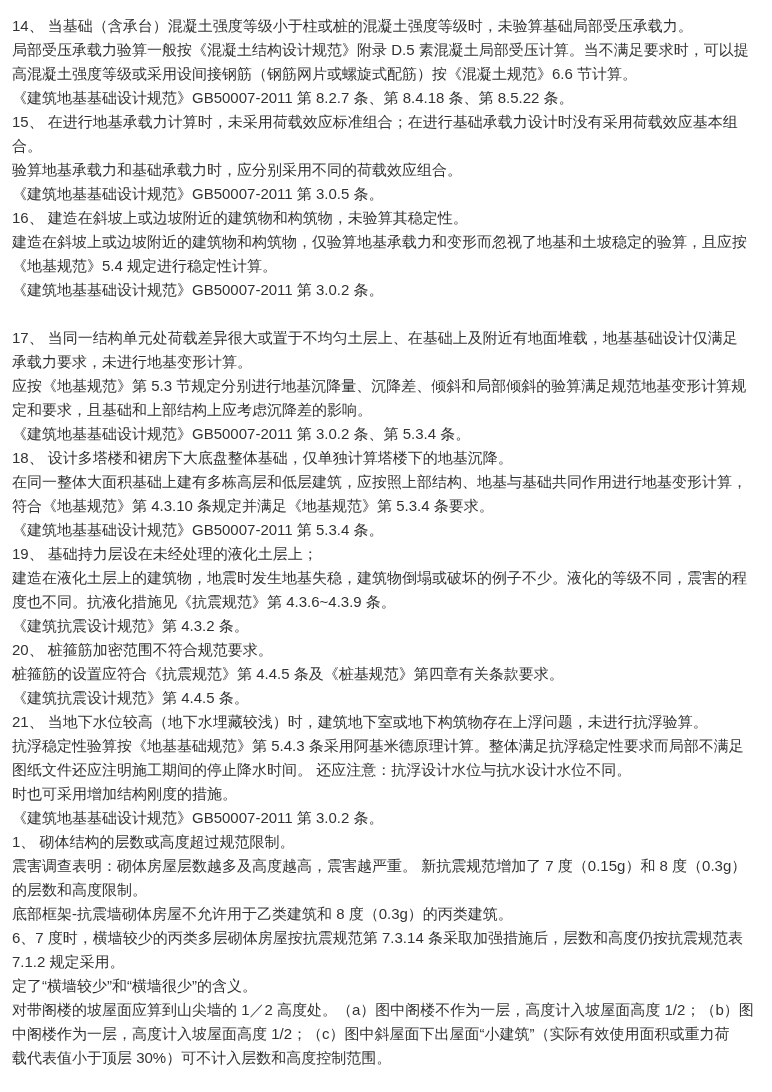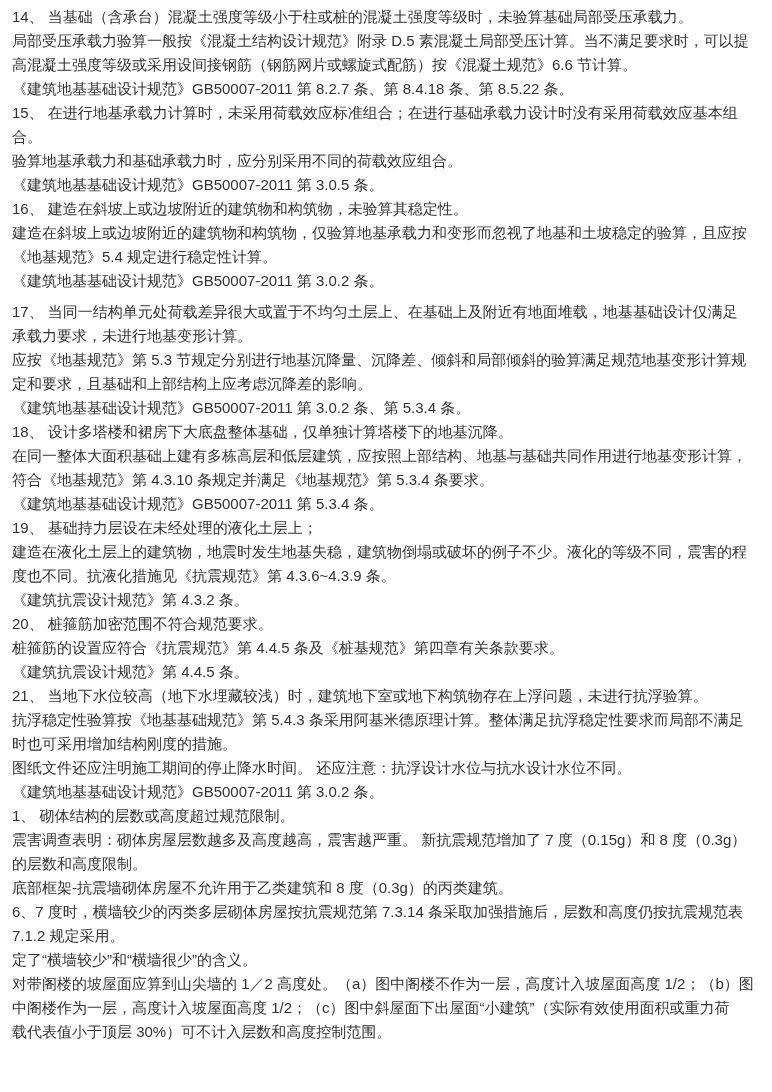--- a/index.html
+++ b/index.html
@@ -8,33 +8,33 @@
   }
   body {
     width: 772px;
     height: 1092px;
     background: #ffffff;
     overflow: hidden;
   }
   .doc {
     box-sizing: border-box;
     width: 772px;
-    padding: 5px 8px 0 12px;
+    padding: 14px 8px 0 12px;
     font-family: "Liberation Sans", sans-serif;
     font-size: 15px;
     line-height: 24px;
     color: #333333;
   }
   .line {
     height: 24px;
     white-space: nowrap;
     overflow: hidden;
   }
   .line.gap-above {
-    margin-top: 7px;
+    margin-top: 24px;
   }
 </style>
 </head>
 <body>
 
 <div class="doc" id="document-body">
     <div class="line">14、 当基础（含承台）混凝土强度等级小于柱或桩的混凝土强度等级时，未验算基础局部受压承载力。</div>
     <div class="line">局部受压承载力验算一般按《混凝土结构设计规范》附录 D.5 素混凝土局部受压计算。当不满足要求时，可以提</div>
     <div class="line">高混凝土强度等级或采用设间接钢筋（钢筋网片或螺旋式配筋）按《混凝土规范》6.6 节计算。</div>
     <div class="line">《建筑地基基础设计规范》GB50007-2011 第 8.2.7 条、第 8.4.18 条、第 8.5.22 条。</div>
@@ -57,22 +57,22 @@
     <div class="line">《建筑地基基础设计规范》GB50007-2011 第 5.3.4 条。</div>
     <div class="line">19、 基础持力层设在未经处理的液化土层上；</div>
     <div class="line">建造在液化土层上的建筑物，地震时发生地基失稳，建筑物倒塌或破坏的例子不少。液化的等级不同，震害的程</div>
     <div class="line">度也不同。抗液化措施见《抗震规范》第 4.3.6~4.3.9 条。</div>
     <div class="line">《建筑抗震设计规范》第 4.3.2 条。</div>
     <div class="line">20、 桩箍筋加密范围不符合规范要求。</div>
     <div class="line">桩箍筋的设置应符合《抗震规范》第 4.4.5 条及《桩基规范》第四章有关条款要求。</div>
     <div class="line">《建筑抗震设计规范》第 4.4.5 条。</div>
     <div class="line">21、 当地下水位较高（地下水埋藏较浅）时，建筑地下室或地下构筑物存在上浮问题，未进行抗浮验算。</div>
     <div class="line">抗浮稳定性验算按《地基基础规范》第 5.4.3 条采用阿基米德原理计算。整体满足抗浮稳定性要求而局部不满足</div>
+    <div class="line">图纸文件还应注明施工期间的停止降水时间。  还应注意：抗浮设计水位与抗水设计水位不同。</div>
     <div class="line">时也可采用增加结构刚度的措施。</div>
-    <div class="line">图纸文件还应注明施工期间的停止降水时间。  还应注意：抗浮设计水位与抗水设计水位不同。</div>
     <div class="line">《建筑地基基础设计规范》GB50007-2011 第 3.0.2 条。</div>
     <div class="line">1、 砌体结构的层数或高度超过规范限制。</div>
     <div class="line">震害调查表明：砌体房屋层数越多及高度越高，震害越严重。  新抗震规范增加了 7 度（0.15g）和 8 度（0.3g）</div>
     <div class="line">的层数和高度限制。</div>
     <div class="line">底部框架-抗震墙砌体房屋不允许用于乙类建筑和 8 度（0.3g）的丙类建筑。</div>
     <div class="line">6、7 度时，横墙较少的丙类多层砌体房屋按抗震规范第 7.3.14 条采取加强措施后，层数和高度仍按抗震规范表</div>
     <div class="line">7.1.2 规定采用。</div>
     <div class="line">定了“横墙较少”和“横墙很少”的含义。</div>
     <div class="line">对带阁楼的坡屋面应算到山尖墙的 1／2 高度处。（a）图中阁楼不作为一层，高度计入坡屋面高度 1/2；（b）图</div>
     <div class="line">中阁楼作为一层，高度计入坡屋面高度 1/2；（c）图中斜屋面下出屋面“小建筑”（实际有效使用面积或重力荷</div>

